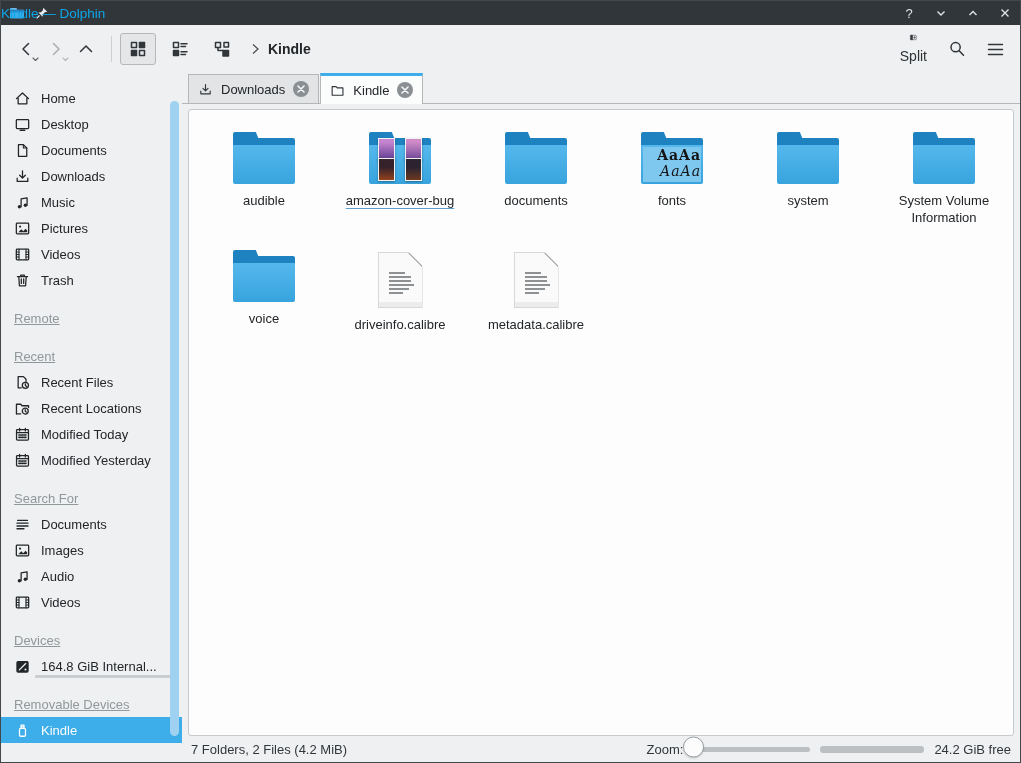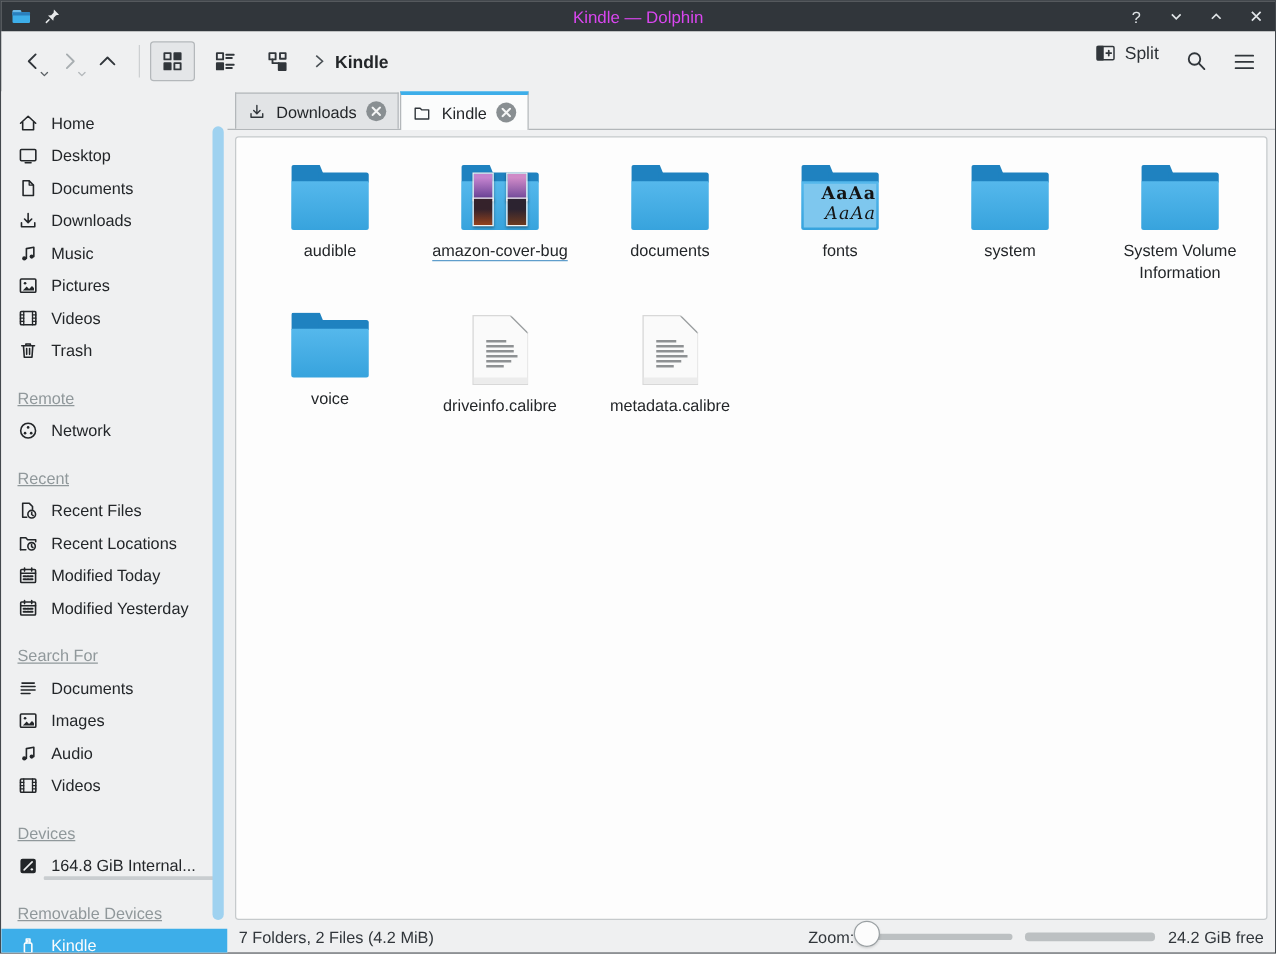--- a/index.html
+++ b/index.html
@@ -2,39 +2,39 @@
 <html><head>
 <meta charset="utf-8">
 <style>
   * { margin:0; padding:0; box-sizing:border-box; }
   html,body { width:1021px; height:763px; background:#eff0f1; font-family:"Liberation Sans",sans-serif; font-size:13px; color:#232629; overflow:hidden; }
   .window { width:1021px; height:763px; display:flex; flex-direction:column; border:1px solid #43484d; background:#eff0f1; }
 
   
   .titlebar { height:24px; background:#31363b; color:#eff0f1; display:flex; align-items:center; padding:0 8px; position:relative; flex:0 0 auto; }
   .tb-left { display:flex; align-items:center; gap:10px; }
-  .tb-title { position:absolute; left:0; right:0; text-align:center; font-size:13.5px; color:#d946ef; pointer-events:none; }
+  .tb-title { position:absolute; left:0; right:0; font-size:13.5px; color:#0ea5e9; pointer-events:none; }
   .tb-controls { margin-left:auto; display:flex; align-items:center; gap:18px; z-index:2; }
   .tb-controls .ctl { width:14px; height:14px; display:flex; align-items:center; justify-content:center; color:#dfe3e6; font-size:13px; cursor:default; }
   .tb-controls svg { stroke:#dfe3e6; }
 
   
   .toolbar { height:48px; display:flex; align-items:center; padding:0 10px; flex:0 0 auto; }
   .tbtn { height:32px; min-width:30px; display:flex; align-items:center; justify-content:center; position:relative; border-radius:3px; background:transparent; border:1px solid transparent; }
   .tbtn svg { stroke:#31363b; fill:none; stroke-width:1.5; stroke-linecap:round; stroke-linejoin:round; }
   .tbtn.disabled svg { stroke:#a8aeb1; }
   .tbtn .mini-caret { position:absolute; right:1px; bottom:2px; }
   .tbtn .mini-caret svg { stroke-width:1.1; }
   .tsep { width:1px; height:26px; background:#cdd0d2; margin:0 8px 0 10px; }
   .tbtn.pressed { background:#e4e6e8; border:1px solid #b4b8bb; }
   .viewgroup { display:flex; align-items:center; gap:6px; }
   .crumb { display:flex; align-items:center; gap:8px; margin-left:10px; }
   .crumb-label { font-size:14px; font-weight:700; color:#232629; }
   .toolbar .spacer { flex:1; }
-  .split-btn { display:flex; align-items:flex-start; gap:7px; font-size:14px; color:#2c3136; padding:0 6px; }
+  .split-btn { display:flex; align-items:center; gap:7px; font-size:14px; color:#2c3136; padding:0 6px;flex-direction:column; }
   .split-btn svg { stroke:#31363b; fill:none; stroke-width:1.2; }
 
   
   .body { flex:1; display:flex; min-height:0; }
 
   
   .sidebar { width:181px; flex:0 0 auto; position:relative; padding-top:12px; background:#eff0f1; overflow:hidden; }
   .sb-item { height:26px; display:flex; align-items:center; gap:10px; padding-left:13px; color:#232629; position:relative; }
   .sb-item svg { flex:0 0 auto; stroke:#232629; fill:none; stroke-width:1.2; stroke-linecap:round; stroke-linejoin:round; }
   .sb-item.selected { background:#3daee9; color:#fcfcfc; }
@@ -287,31 +287,20 @@
       <div class="sb-item">
         <span>
             <svg width="17" height="17" viewBox="0 0 16 16">
               <path d="M3.2 4.3h9.6M6.3 4.3V3h3.4v1.3M4.5 4.3l.6 8.7h5.8l.6-8.7M6.9 6.4v4.4M9.1 6.4v4.4"></path>
             </svg>
           </span>
         <span>Trash</span>
       </div>
 
       <div class="sb-header">Remote</div>
-      <div class="sb-item">
-        <span>
-            <svg width="17" height="17" viewBox="0 0 16 16">
-              <circle cx="8" cy="8" r="5.6"></circle>
-              <circle cx="8" cy="5.6" r="1" fill="#232629" stroke="none"></circle>
-              <circle cx="5.7" cy="9.9" r="1" fill="#232629" stroke="none"></circle>
-              <circle cx="10.3" cy="9.9" r="1" fill="#232629" stroke="none"></circle>
-            </svg>
-          </span>
-        <span>Network</span>
-      </div>
 
       <div class="sb-header">Recent</div>
       <div class="sb-item">
         <span>
             <svg width="17" height="17" viewBox="0 0 16 16">
               <path d="M11.3 7V4.9L8.9 2.5H3.9V13h3"></path>
               <circle cx="10.7" cy="10.7" r="2.9"></circle>
               <path d="M10.7 9.3v1.6l1.1.8"></path>
             </svg>
           </span>

